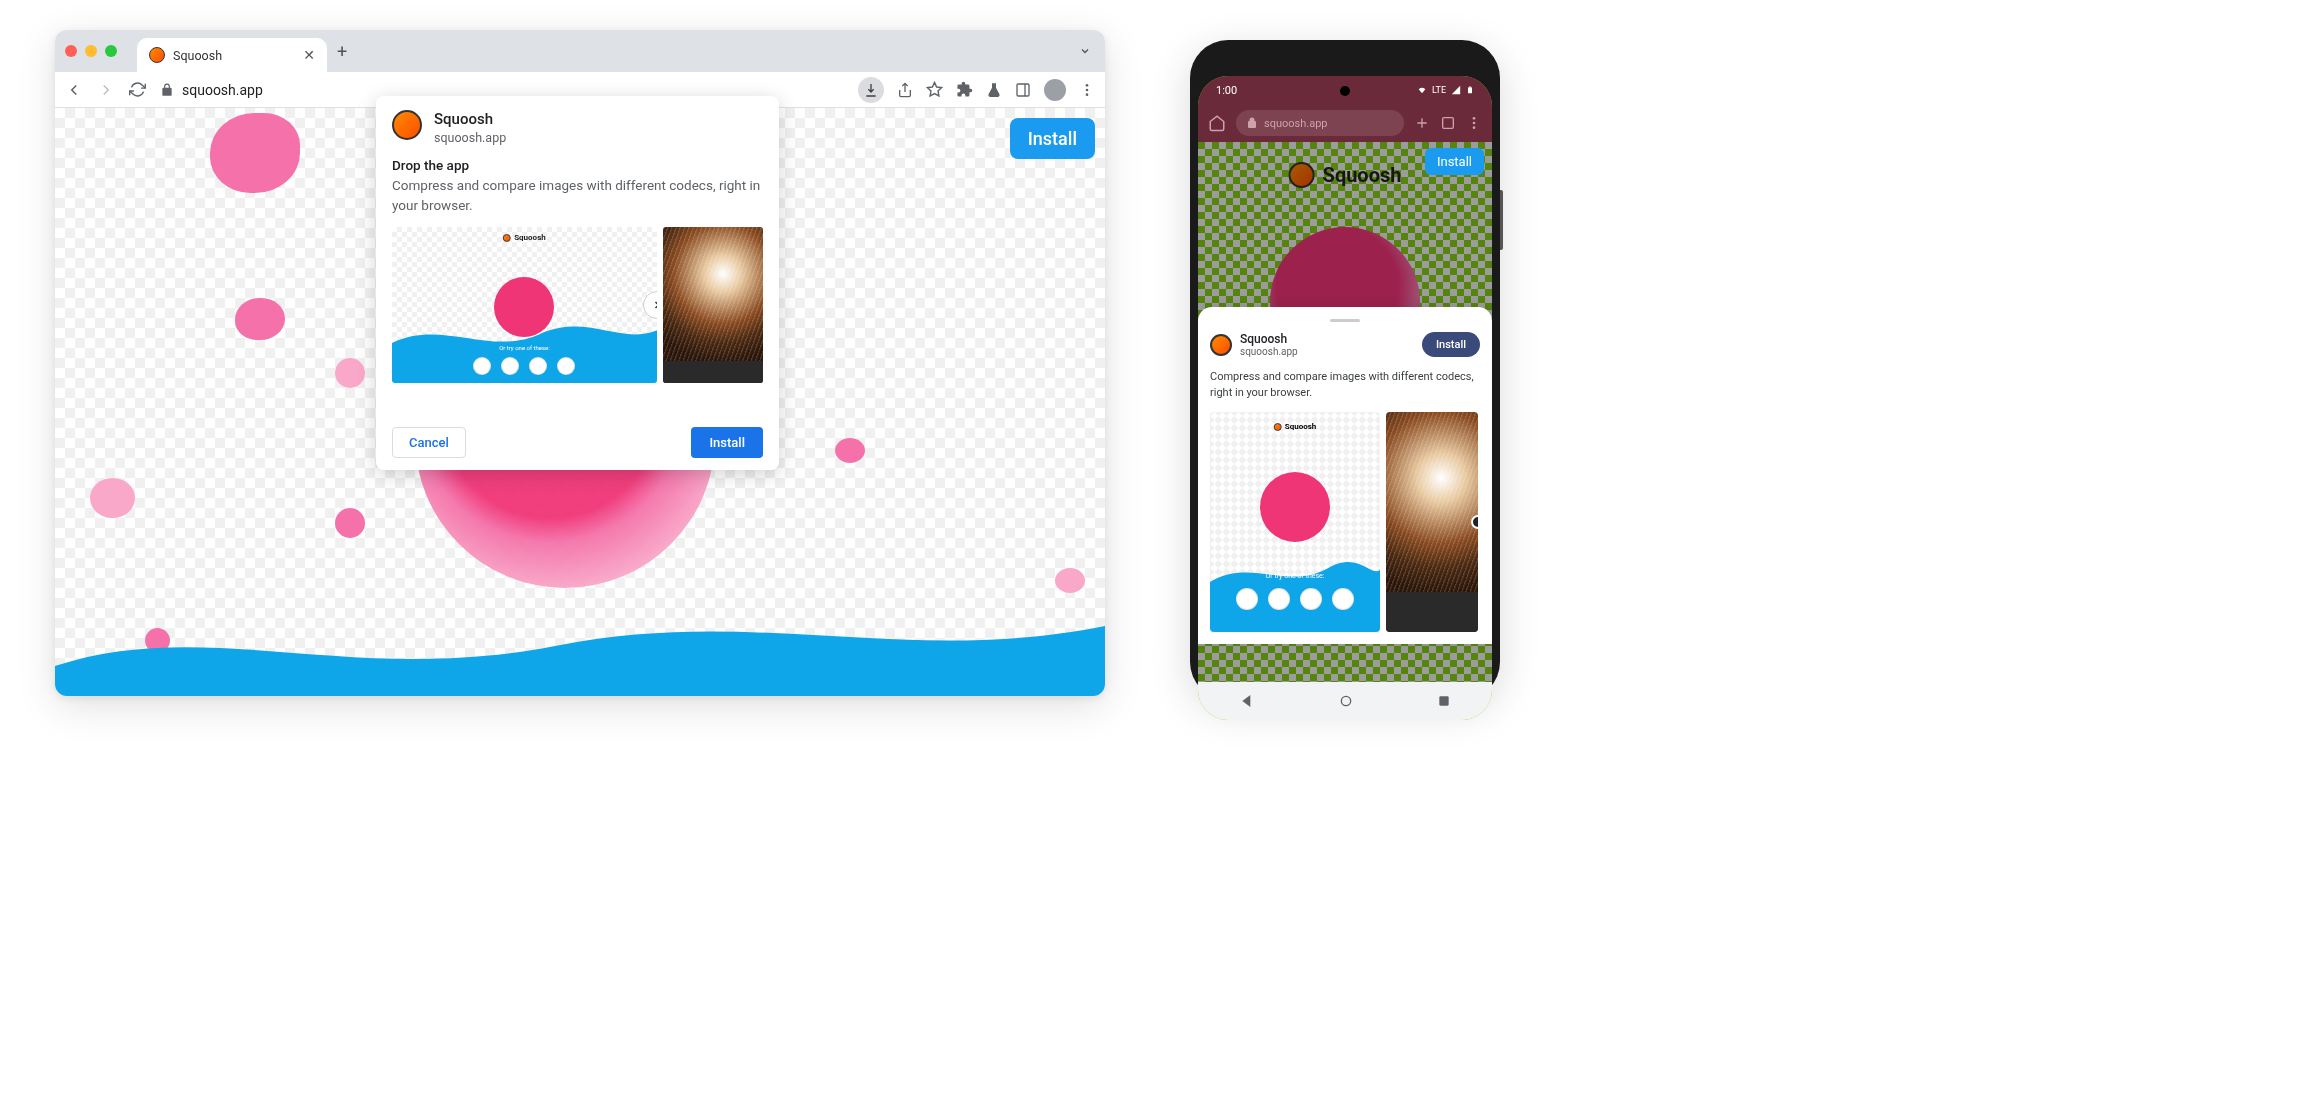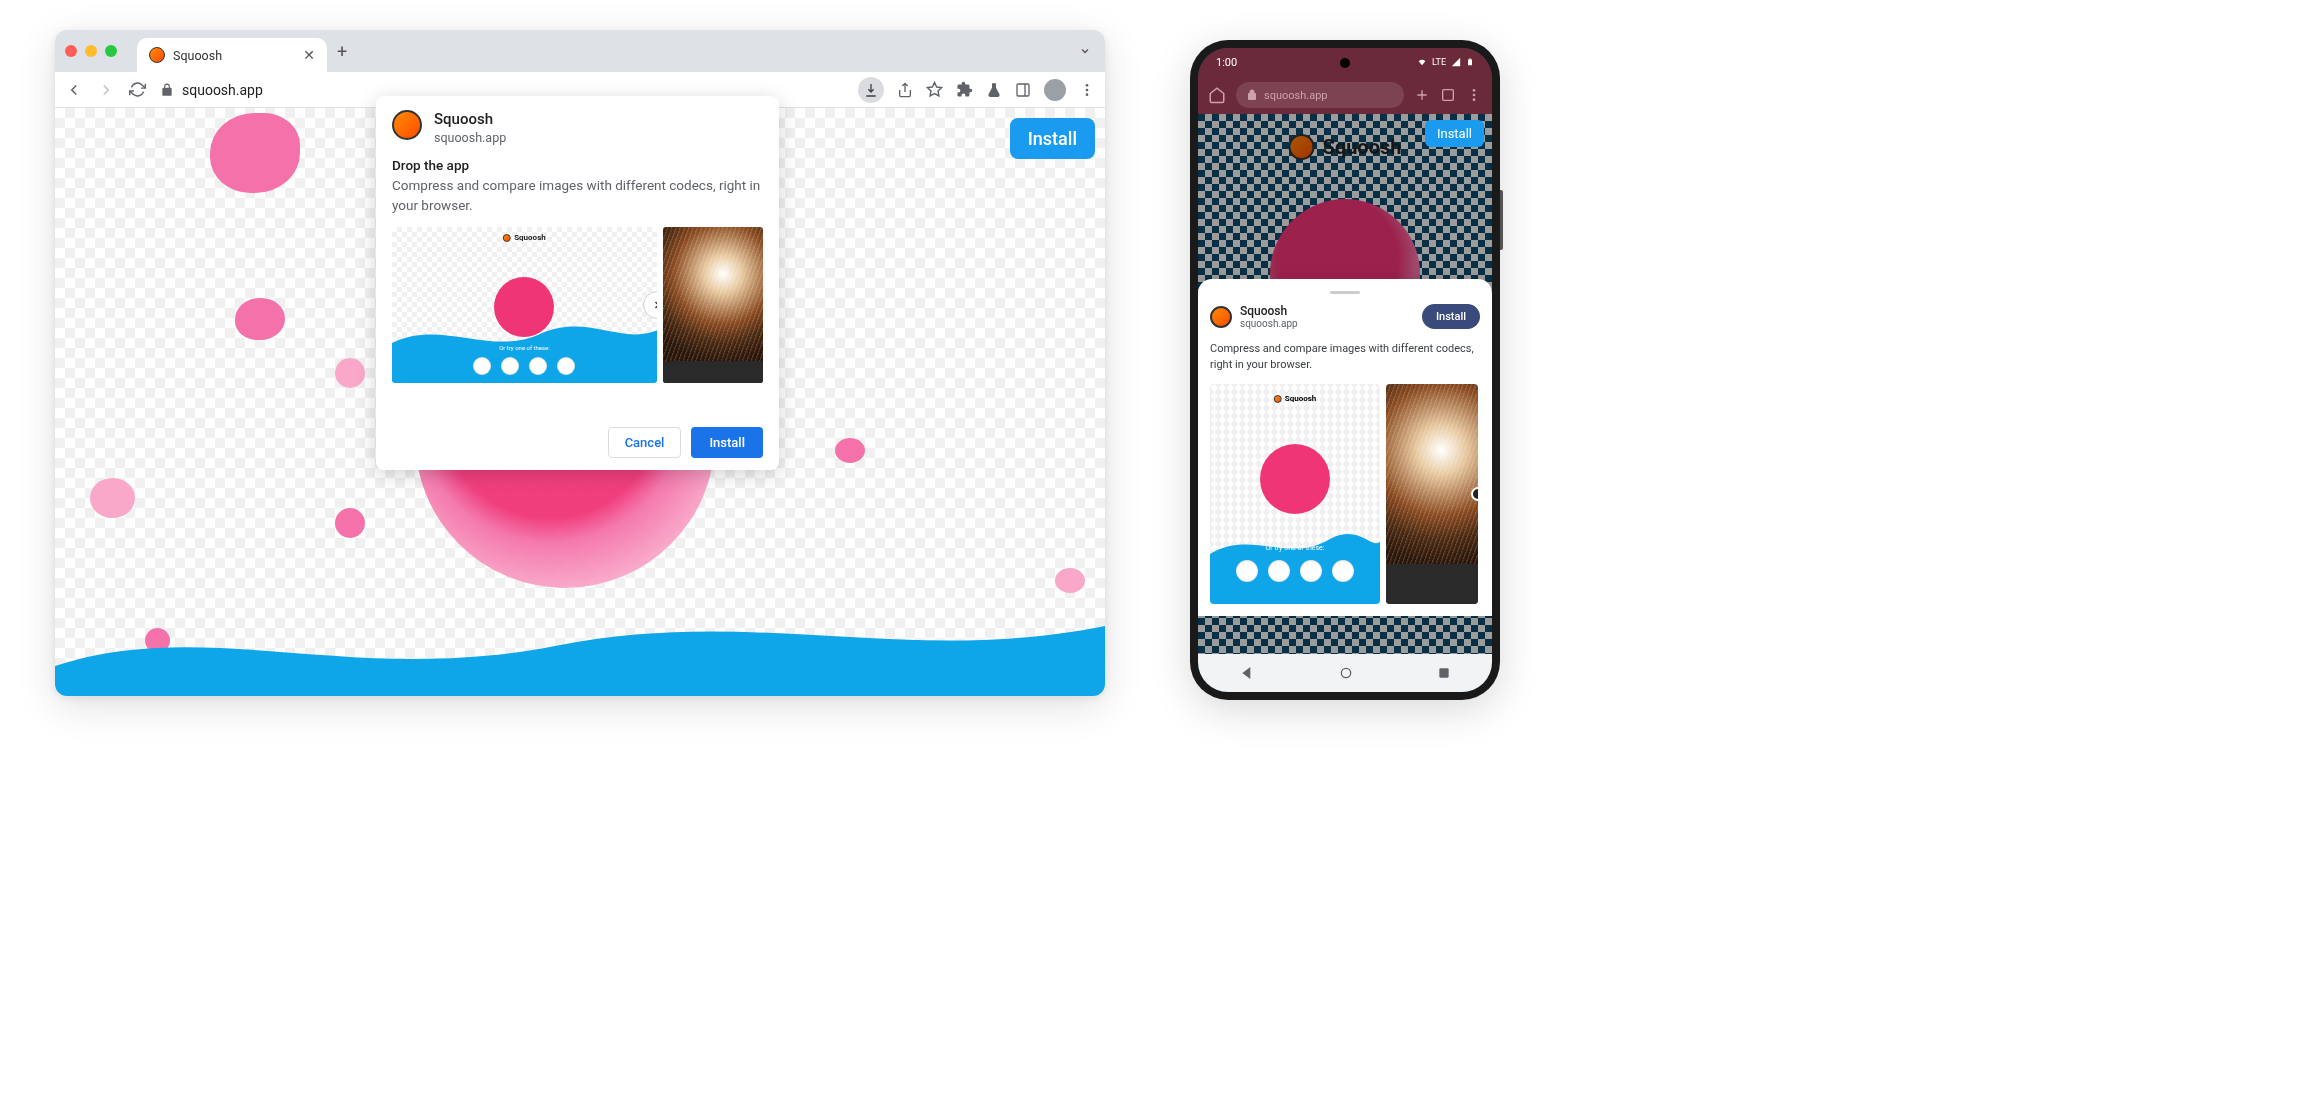--- a/index.html
+++ b/index.html
@@ -63,28 +63,28 @@
 .shot-blob{position:absolute;left:50%;top:32%;transform:translateX(-50%);width:60px;height:60px;border-radius:50%;background:#f03577;}
 .shot-logo{position:absolute;top:6px;left:50%;transform:translateX(-50%);font-size:8px;font-weight:700;color:#222;display:flex;align-items:center;gap:3px;}
 .shot-logo .mini{width:8px;height:8px;border-radius:50%;border:1.5px solid #333;background:linear-gradient(135deg,#ff8a00,#ff4d00);}
 .shot-try{position:absolute;bottom:32px;left:50%;transform:translateX(-50%);color:#fff;font-size:6px;}
 .shot-samples{position:absolute;bottom:8px;left:50%;transform:translateX(-50%);display:flex;gap:10px;}
 .sample{width:18px;height:18px;border-radius:50%;background:#fff;border:1px solid rgba(0,0,0,0.1);}
 .shot-arrow{position:absolute;right:-14px;top:50%;transform:translateY(-50%);width:28px;height:28px;border-radius:50%;background:#fff;border:1px solid #ccc;display:flex;align-items:center;justify-content:center;color:#333;cursor:pointer;z-index:2;}
 .shot2-img{position:absolute;inset:0;background:radial-gradient(circle at 60% 30%,#fff 0%,#e8c9a0 15%,#8a4a20 40%,#4a2810 55%,#2a1508 70%);}
 .shot2-fur{position:absolute;inset:0;background:repeating-linear-gradient(110deg,rgba(255,255,255,0.2) 0px,transparent 2px,transparent 4px);}
 .shot2-bar{position:absolute;bottom:0;left:0;right:0;height:22px;background:#2a2a2a;}
-.dlg-actions{display:flex;justify-content:flex-end;gap:10px;margin-top:44px;}
+.dlg-actions{display:flex;justify-content:space-between;gap:10px;margin-top:44px;}
 .btn-cancel{background:#fff;color:#1a73e8;border:1px solid #dadce0;border-radius:4px;padding:7px 16px;font-size:13px;font-weight:500;cursor:pointer;}
 .btn-install{background:#1a73e8;color:#fff;border:none;border-radius:4px;padding:7px 18px;font-size:13px;font-weight:500;cursor:pointer;}
 
 
 .phone{position:absolute;left:1190px;top:40px;width:310px;height:660px;border-radius:38px;background:#1a1a1a;padding:8px;box-shadow:0 10px 40px rgba(0,0,0,0.15);}
 .phone-btn{position:absolute;right:-3px;top:150px;width:3px;height:60px;background:#555;border-radius:0 2px 2px 0;}
-.screen{width:100%;height:100%;border-radius:30px;overflow:hidden;background:#0c4a6e;position:relative;}
+.screen{width:100%;height:100%;border-radius:30px;overflow:hidden;background:#84cc16;position:relative;margin-top:28px;}
 .status{height:28px;background:#6b2a3a;display:flex;align-items:center;justify-content:space-between;padding:0 18px;color:#fff;font-size:11px;}
 .status-right{display:flex;align-items:center;gap:4px;}
 .camera-hole{position:absolute;top:10px;left:50%;transform:translateX(-50%);width:10px;height:10px;border-radius:50%;background:#000;z-index:20;}
 .m-toolbar{height:38px;background:#6b2a3a;display:flex;align-items:center;padding:0 10px;gap:10px;}
 .m-addr{flex:1;background:rgba(255,255,255,0.12);border-radius:18px;height:26px;display:flex;align-items:center;padding:0 10px;gap:6px;color:#cfa0ad;font-size:11px;}
 .m-icon{color:#cfa0ad;}
 .m-content{position:relative;height:calc(100% - 66px - 38px);background-image:linear-gradient(45deg,#f0f0f0 25%,transparent 25%),linear-gradient(-45deg,#f0f0f0 25%,transparent 25%),linear-gradient(45deg,transparent 75%,#f0f0f0 75%),linear-gradient(-45deg,transparent 75%,#f0f0f0 75%);background-size:14px 14px;background-position:0 0,0 7px,7px -7px,-7px 0;}
 .m-overlay{position:absolute;inset:0;background:rgba(0,0,0,0.35);}
 .m-logo{position:absolute;top:20px;left:50%;transform:translateX(-50%);display:flex;align-items:center;gap:8px;}
 .m-logo-icon{width:26px;height:26px;border-radius:50%;border:2.5px solid #333;background:linear-gradient(135deg,#ff8a00,#ff4d00);}

